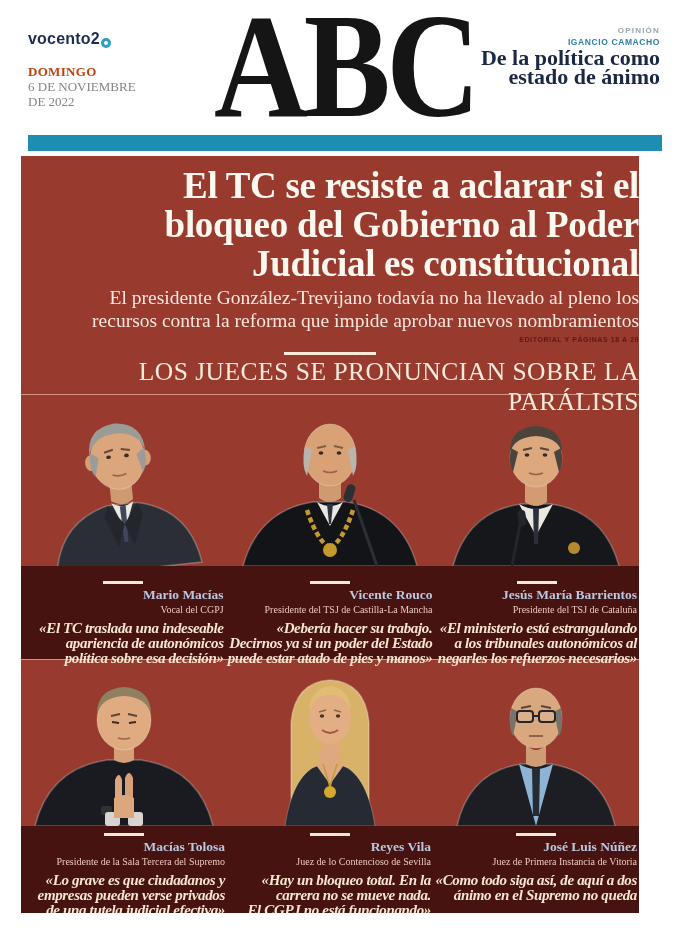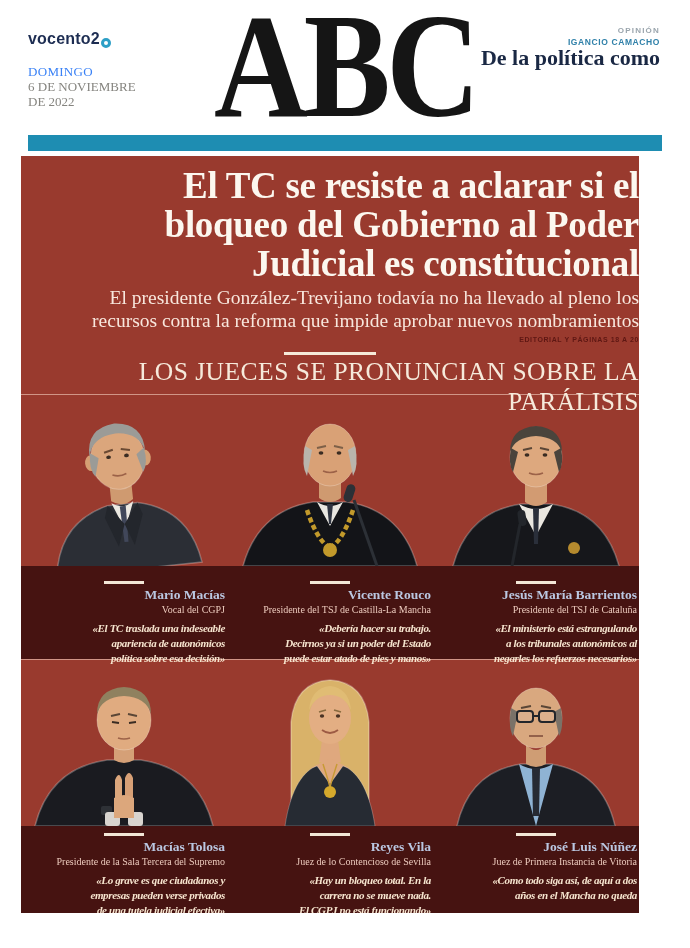--- a/index.html
+++ b/index.html
@@ -16,21 +16,21 @@
   
   .header{position:absolute;top:0;left:0;width:690px;height:135px;background:#fff;}
   .abc-title{position:absolute;top:-8px;left:0;right:0;text-align:center;
     font-family:"Liberation Serif",serif;font-weight:bold;font-size:148px;line-height:148px;
     letter-spacing:-5px;color:var(--masthead-black);transform:scaleX(0.88);}
   .logo{position:absolute;left:28px;top:30px;font-family:"Liberation Sans",sans-serif;
     font-weight:bold;font-size:16px;color:#1d2d52;letter-spacing:0.2px;}
   .logo .zero{display:inline-block;width:10px;height:10px;border:3px solid #2d9fc6;
     border-radius:50%;margin-left:1px;position:relative;top:4px;}
   .dateblock{position:absolute;left:28px;top:64px;line-height:15px;font-size:13px;color:#85847f;}
-  .dateblock .day{font-weight:normal;color:#3b82f6;letter-spacing:0.3px;}
+  .dateblock .day{font-weight:bold;color:#c2410c;letter-spacing:0.3px;}
   .opinion{position:absolute;right:30px;top:26px;text-align:right;}
   .opinion .kicker{font-family:"Liberation Sans",sans-serif;font-weight:bold;font-size:8px;
     letter-spacing:1.2px;color:#9aa5ad;}
   .opinion .author{font-family:"Liberation Sans",sans-serif;font-weight:bold;font-size:8.5px;
     letter-spacing:0.6px;color:var(--author-blue);margin-top:2px;}
   .opinion .optitle{font-size:22px;font-weight:bold;color:var(--navy);line-height:19px;margin-top:1px;}
 
   
   .teal-bar{position:absolute;top:135px;left:28px;width:634px;height:16px;background:var(--teal);}
 
@@ -52,21 +52,21 @@
   .photo-cell{flex:1;position:relative;}
   .photo-cell svg{position:absolute;bottom:0;left:50%;transform:translateX(-50%);display:block;}
 
   .caption-band{background:var(--maroon);display:flex;align-items:flex-start;}
   .caption-band.b1{height:93px;padding-top:15px;}
   .caption-band.b2{height:87px;padding-top:7px;}
   .cap{flex:1;padding:0 2px;overflow:visible;}
   .cap .rule{width:40px;height:3px;background:#f3e7d7;margin:0 auto 3px;}
   .cap .name{font-size:13.5px;font-weight:bold;color:var(--name-blue);line-height:16px;}
   .cap .role{font-size:10px;color:var(--role-pink);line-height:12px;margin-top:1px;white-space:nowrap;}
-  .cap .quote{margin-top:5px;font-size:11px;font-style:italic;font-weight:bold;
+  .cap .quote{margin-top:5px;font-size:15px;font-style:italic;font-weight:bold;
     color:var(--quote-cream);line-height:15px;letter-spacing:-0.35px;}
   .cap .quote span{display:block;white-space:nowrap;}
 </style>
 </head>
 <body>
 
 <div class="page">
 
   <div class="header">
     <div class="abc-title">ABC</div>
@@ -76,20 +76,21 @@
     <div class="dateblock">
       <div class="day">DOMINGO</div>
       <div>6 DE NOVIEMBRE</div>
       <div>DE 2022</div>
     </div>
     <div class="opinion">
       <div class="kicker">OPINIÓN</div>
       <div class="author">IGANCIO CAMACHO</div>
       <div class="optitle">
         <div>De la política como</div>
+        <div>estado de ánimo</div>
       </div>
     </div>
   </div>
 
   <div class="teal-bar"></div>
 
   <div class="red-box">
 
     <div class="headline">
       <div>El TC se resiste a aclarar si el</div>
@@ -280,19 +281,19 @@
           <span>carrera no se mueve nada.</span>
           <span>El CGPJ no está funcionando»</span>
         </div>
       </div>
       <div class="cap">
         <div class="rule"></div>
         <div class="name">José Luis Núñez</div>
         <div class="role">Juez de Primera Instancia de Vitoria</div>
         <div class="quote">
           <span>«Como todo siga así, de aquí a dos</span>
-          <span>años en el Mancha no queda</span>
+          <span>ánimo en el Supremo no queda</span>
         </div>
       </div>
     </div>
 
   </div>
 </div>
 
 </body></html>

